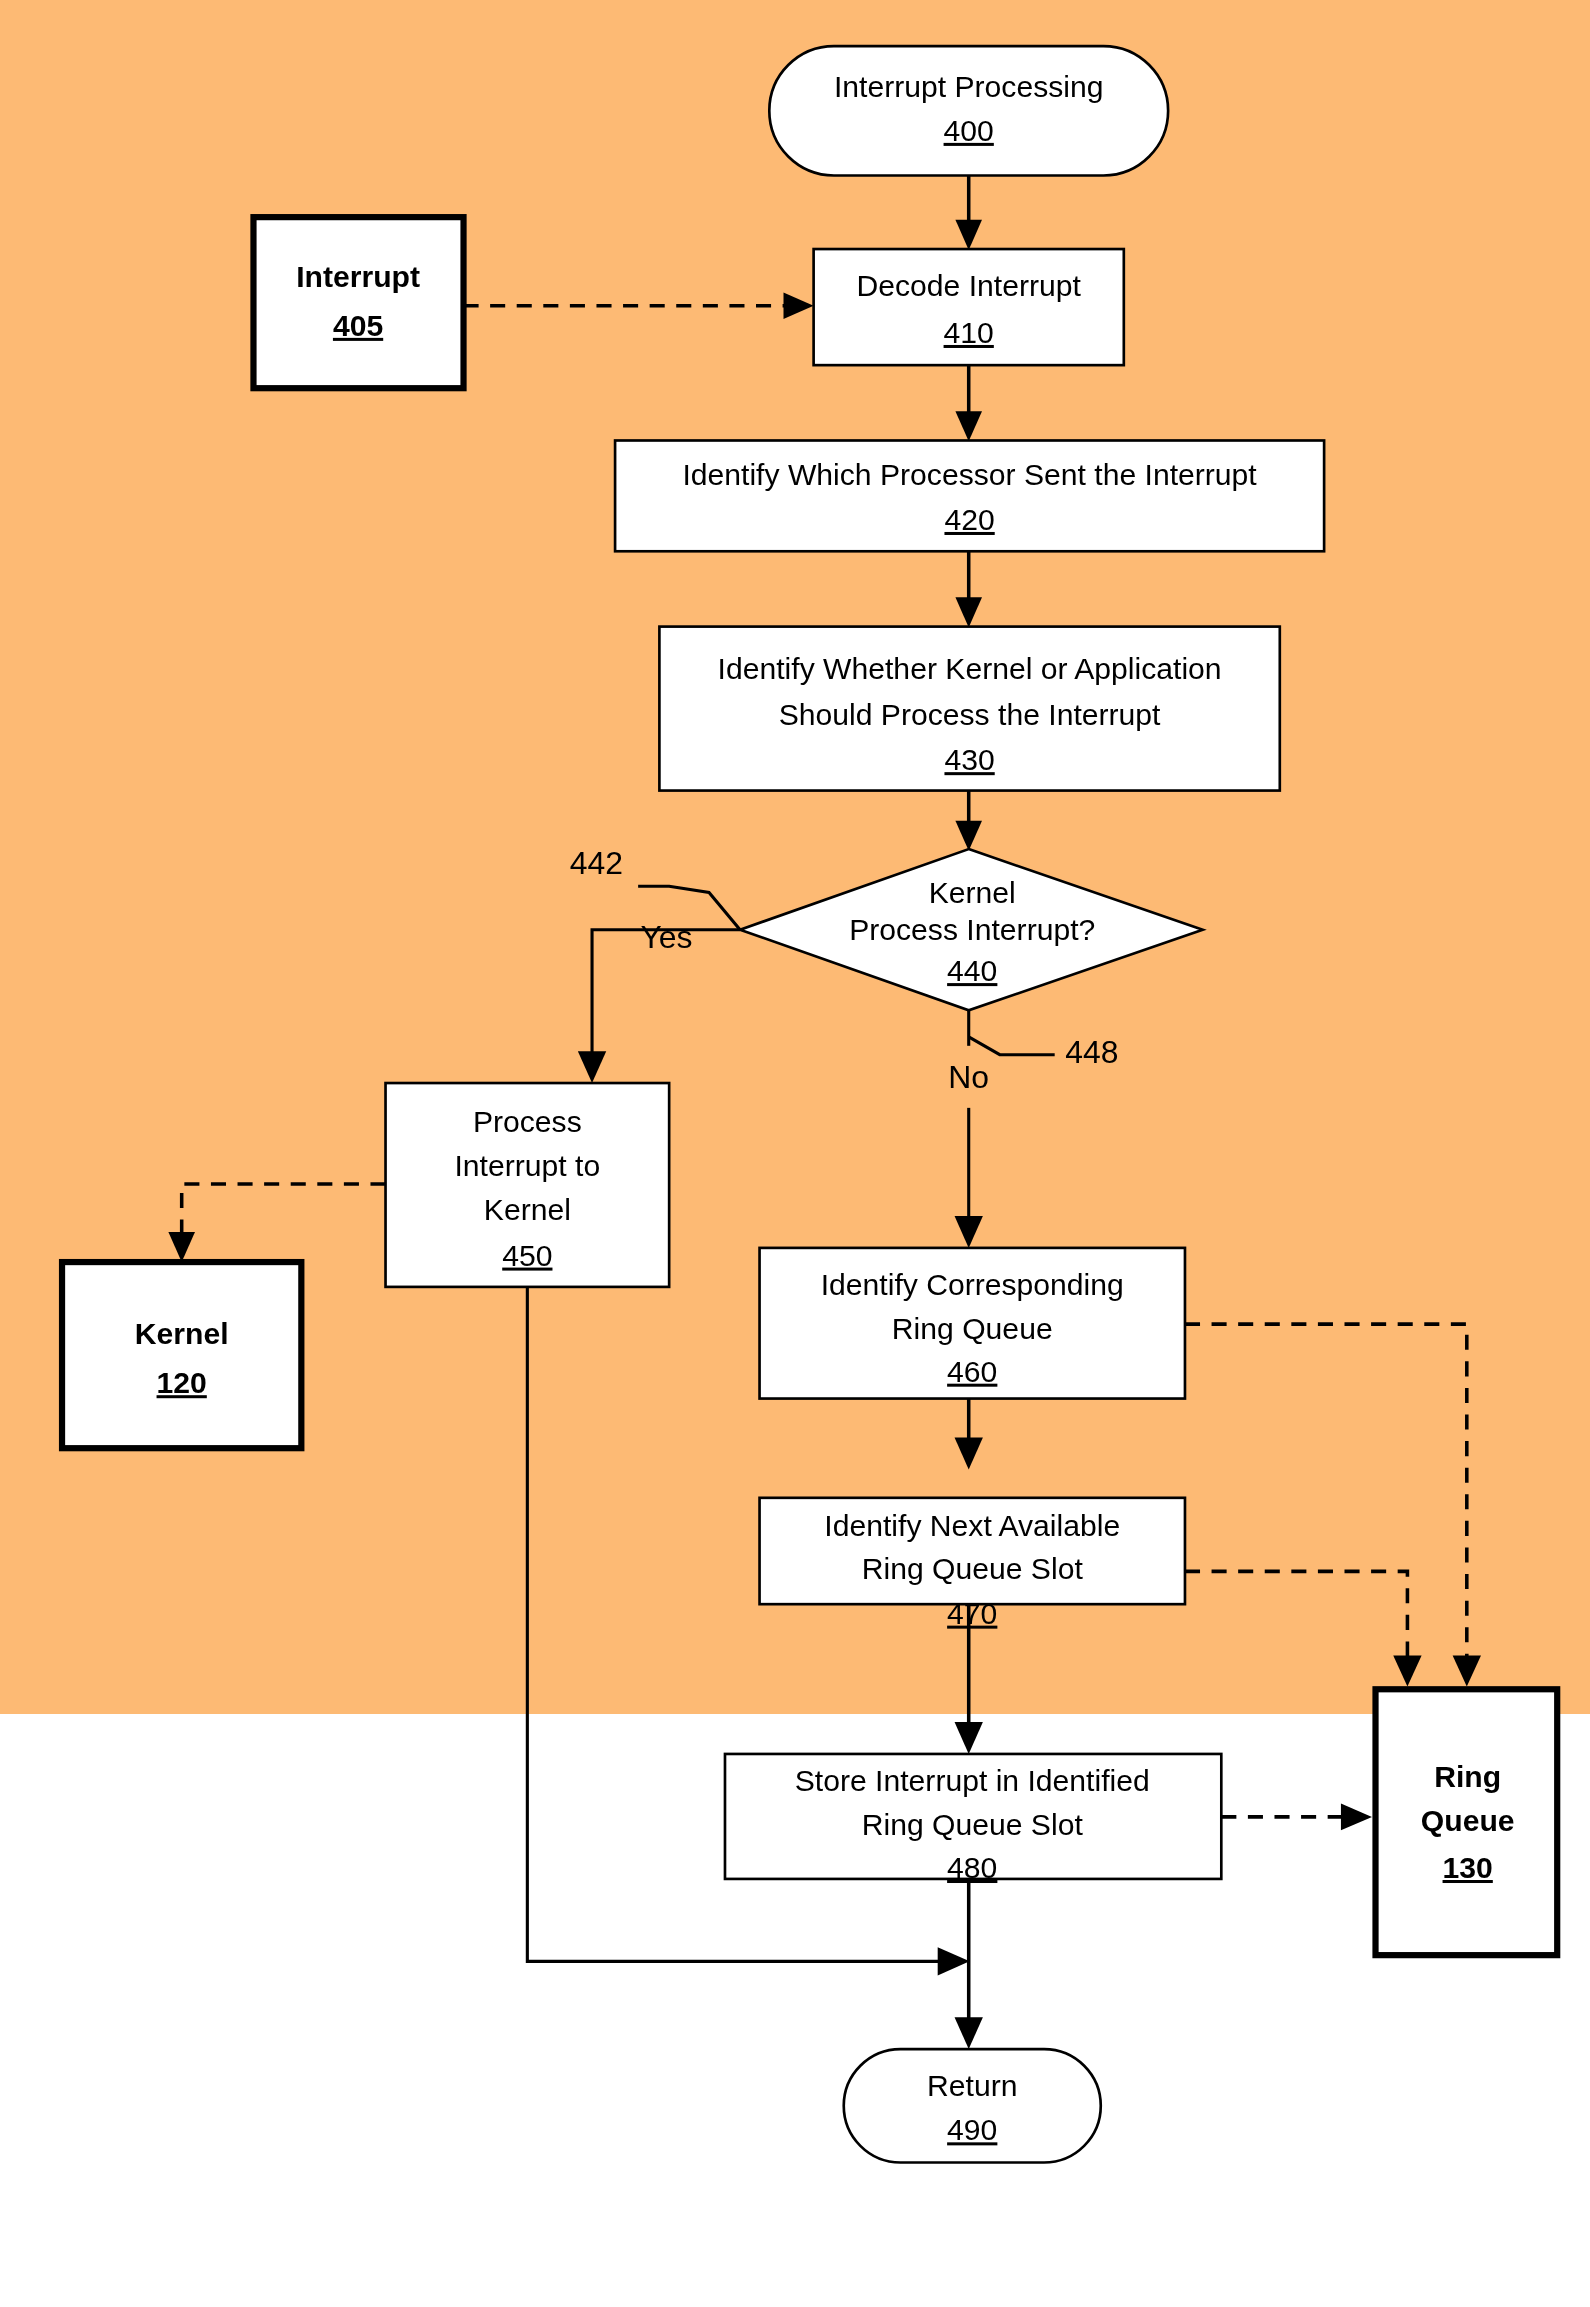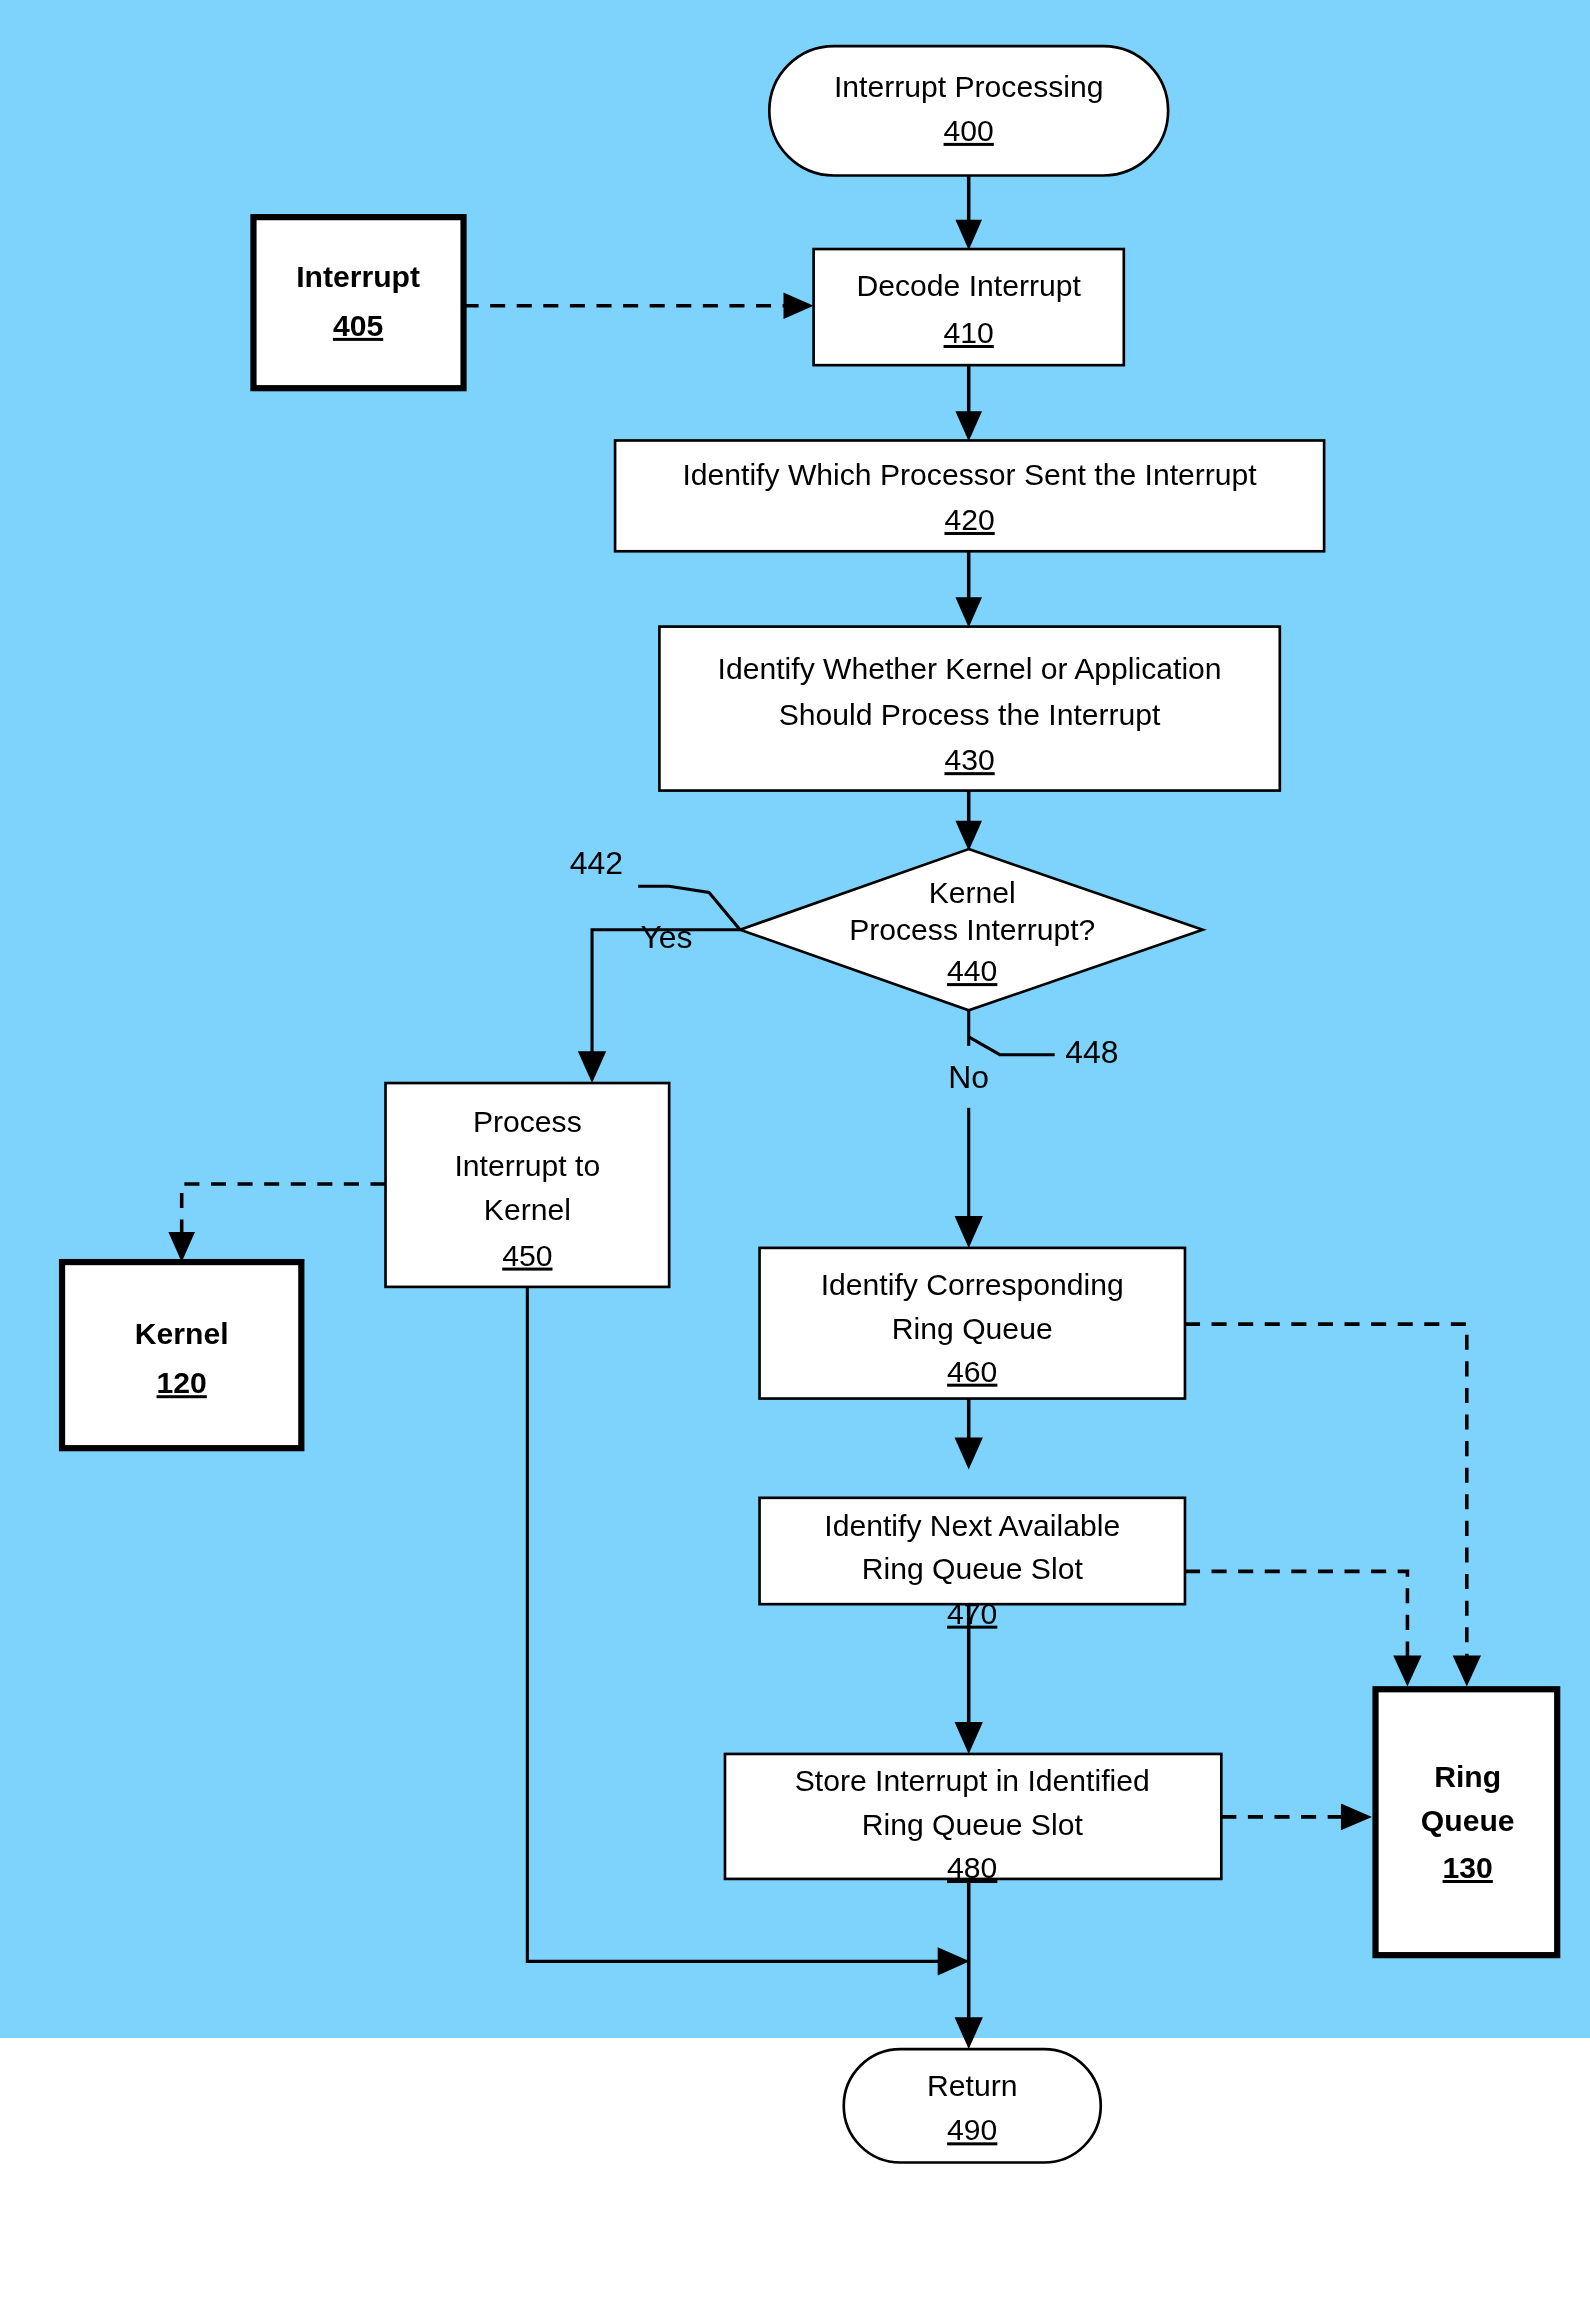--- a/index.html
+++ b/index.html
@@ -9,22 +9,22 @@
   }
   body {
     width: 1590px;
     height: 2307px;
     font-family: "Liberation Sans", sans-serif;
     overflow: hidden;
   }
   #flowchart-root {
     position: relative;
     width: 1590px;
-    height: 2038px;
-    background: #7dd3fc;
+    height: 1714px;
+    background: #fdba74;
   }
   svg.fc {
     display: block;
     width: 1590px;
     height: 2307px;
   }
   .node-shape {
     fill: #ffffff;
     stroke: #000000;
     stroke-width: 3;

